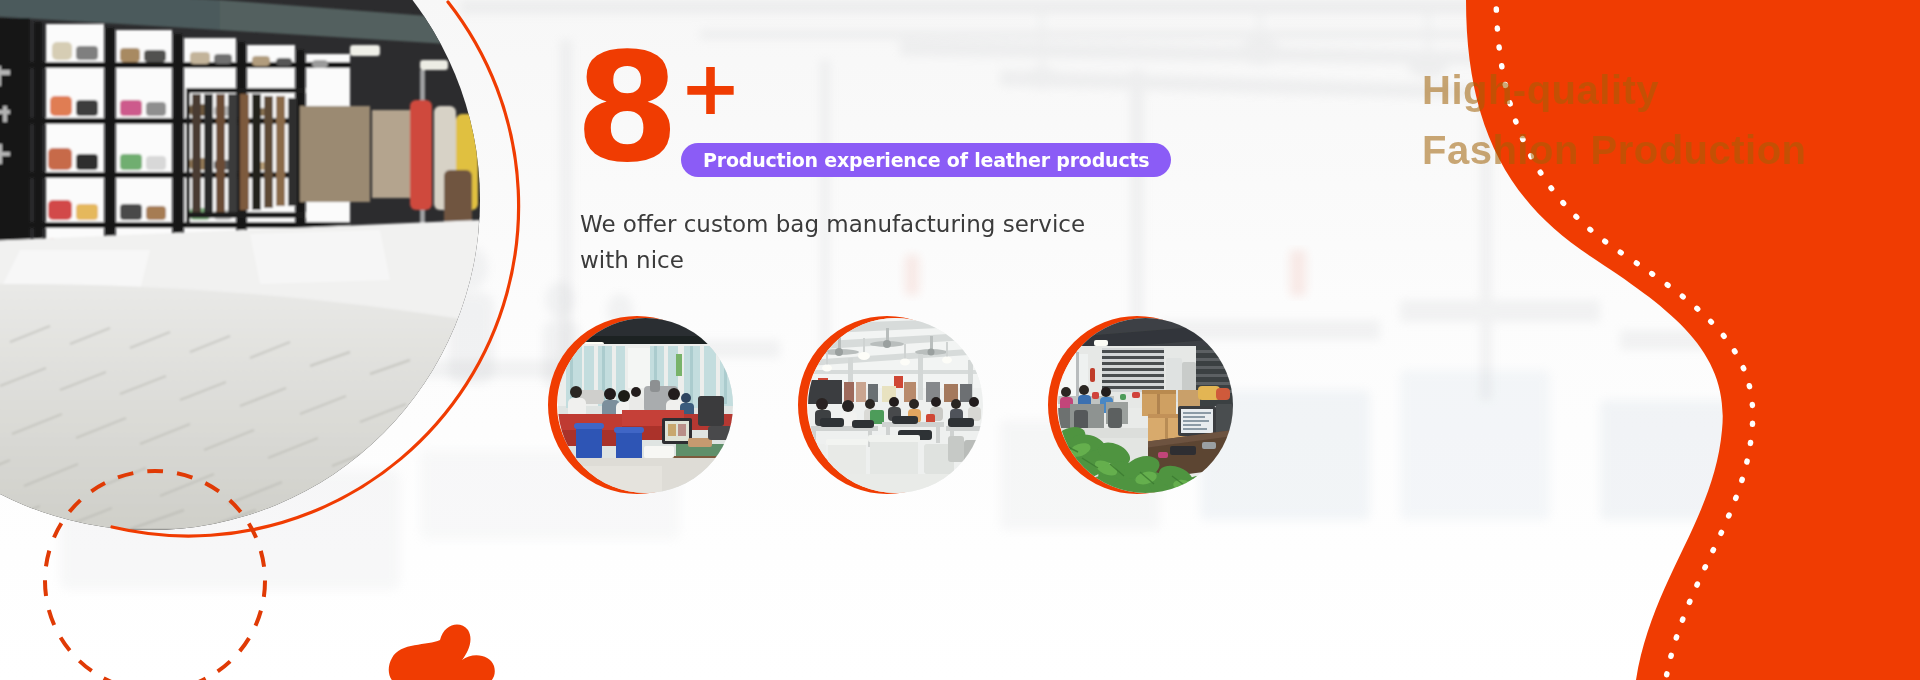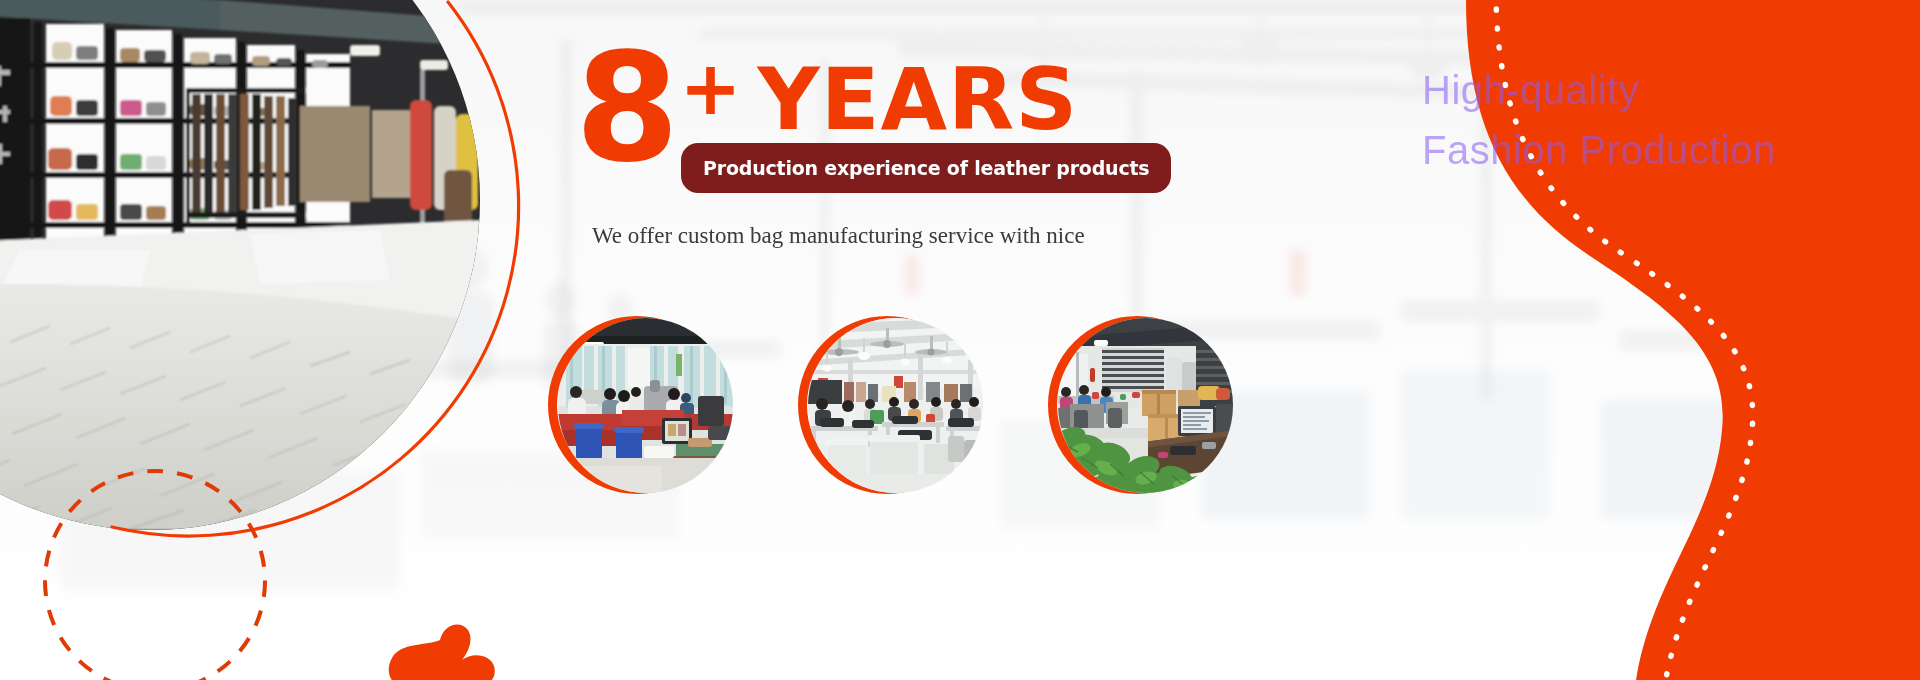--- a/index.html
+++ b/index.html
@@ -60,23 +60,23 @@
     pointer-events: none;
   }
   .right-blob svg { display:block; width:100%; height:100%; }
 
   .blob-text {
     position: absolute;
     right: 38px;
     top: 60px;
     width: 460px;
     text-align: left;
-    color: #8b5cf6;
+    color: #a16207;
     font-size: 40px;
-    font-weight: 400;
+    font-weight: 700;
     line-height: 1.5;
     letter-spacing: 0.5px;
     opacity: 0.55;
     user-select: none;
   }
 
   
   .dashed-circle {
     position: absolute;
     left: 40px;
@@ -134,23 +134,23 @@
     letter-spacing: 1px;
     margin-left: 16px;
     margin-top: 12px;
   }
 
   .badge {
     position: absolute;
     left: 681px;
     top: 143px;
     height: 34px;
-    padding: 8px 22px;
+    padding: 0 22px;
     border-radius: 17px;
-    background: #7f1d1d;
+    background: #8b5cf6;
     color: #ffffff;
     font-family: "DejaVu Sans", sans-serif;
     font-size: 19px;
     font-weight: 700;
     letter-spacing: -0.2px;
     display: flex;
     align-items: center;
     white-space: nowrap;
   }
 
@@ -158,21 +158,21 @@
     position: absolute;
     left: 580px;
     top: 206px;
     width: 530px;
     color: #3b3b3b;
     font-family: "DejaVu Sans", sans-serif;
     font-size: 23px;
     font-weight: 400;
     line-height: 36px;
   }
-  .subtext p { margin: 12px; font-family: Liberation Serif, serif; }
+  .subtext p { margin: 0; }
 
   
   .thumb {
     position: absolute;
     width: 175px;
     height: 175px;
   }
   .thumb .ring {
     position: absolute;
     left: -10px;
@@ -477,21 +477,20 @@
       <path d="M10 52 C 18 36, 46 40, 58 34 C 62 18, 78 14, 86 24
                C 92 34, 86 46, 80 54 C 90 46, 108 48, 112 60
                C 116 74, 104 82, 92 80 L 18 80 C 6 76, 4 62, 10 52 Z" fill="#f03c02"></path>
     </svg>
   </div>
 
   <div class="headline">
     <div class="head-row">
       <span class="num-8">8</span>
       <span class="plus">+</span>
-      <span class="years">YEARS</span>
     </div>
   </div>
 
   <div class="badge">
     <span>Production experience of leather products</span>
   </div>
 
   <div class="subtext">
     <p>We offer custom bag  manufacturing service with nice</p>
   </div>

